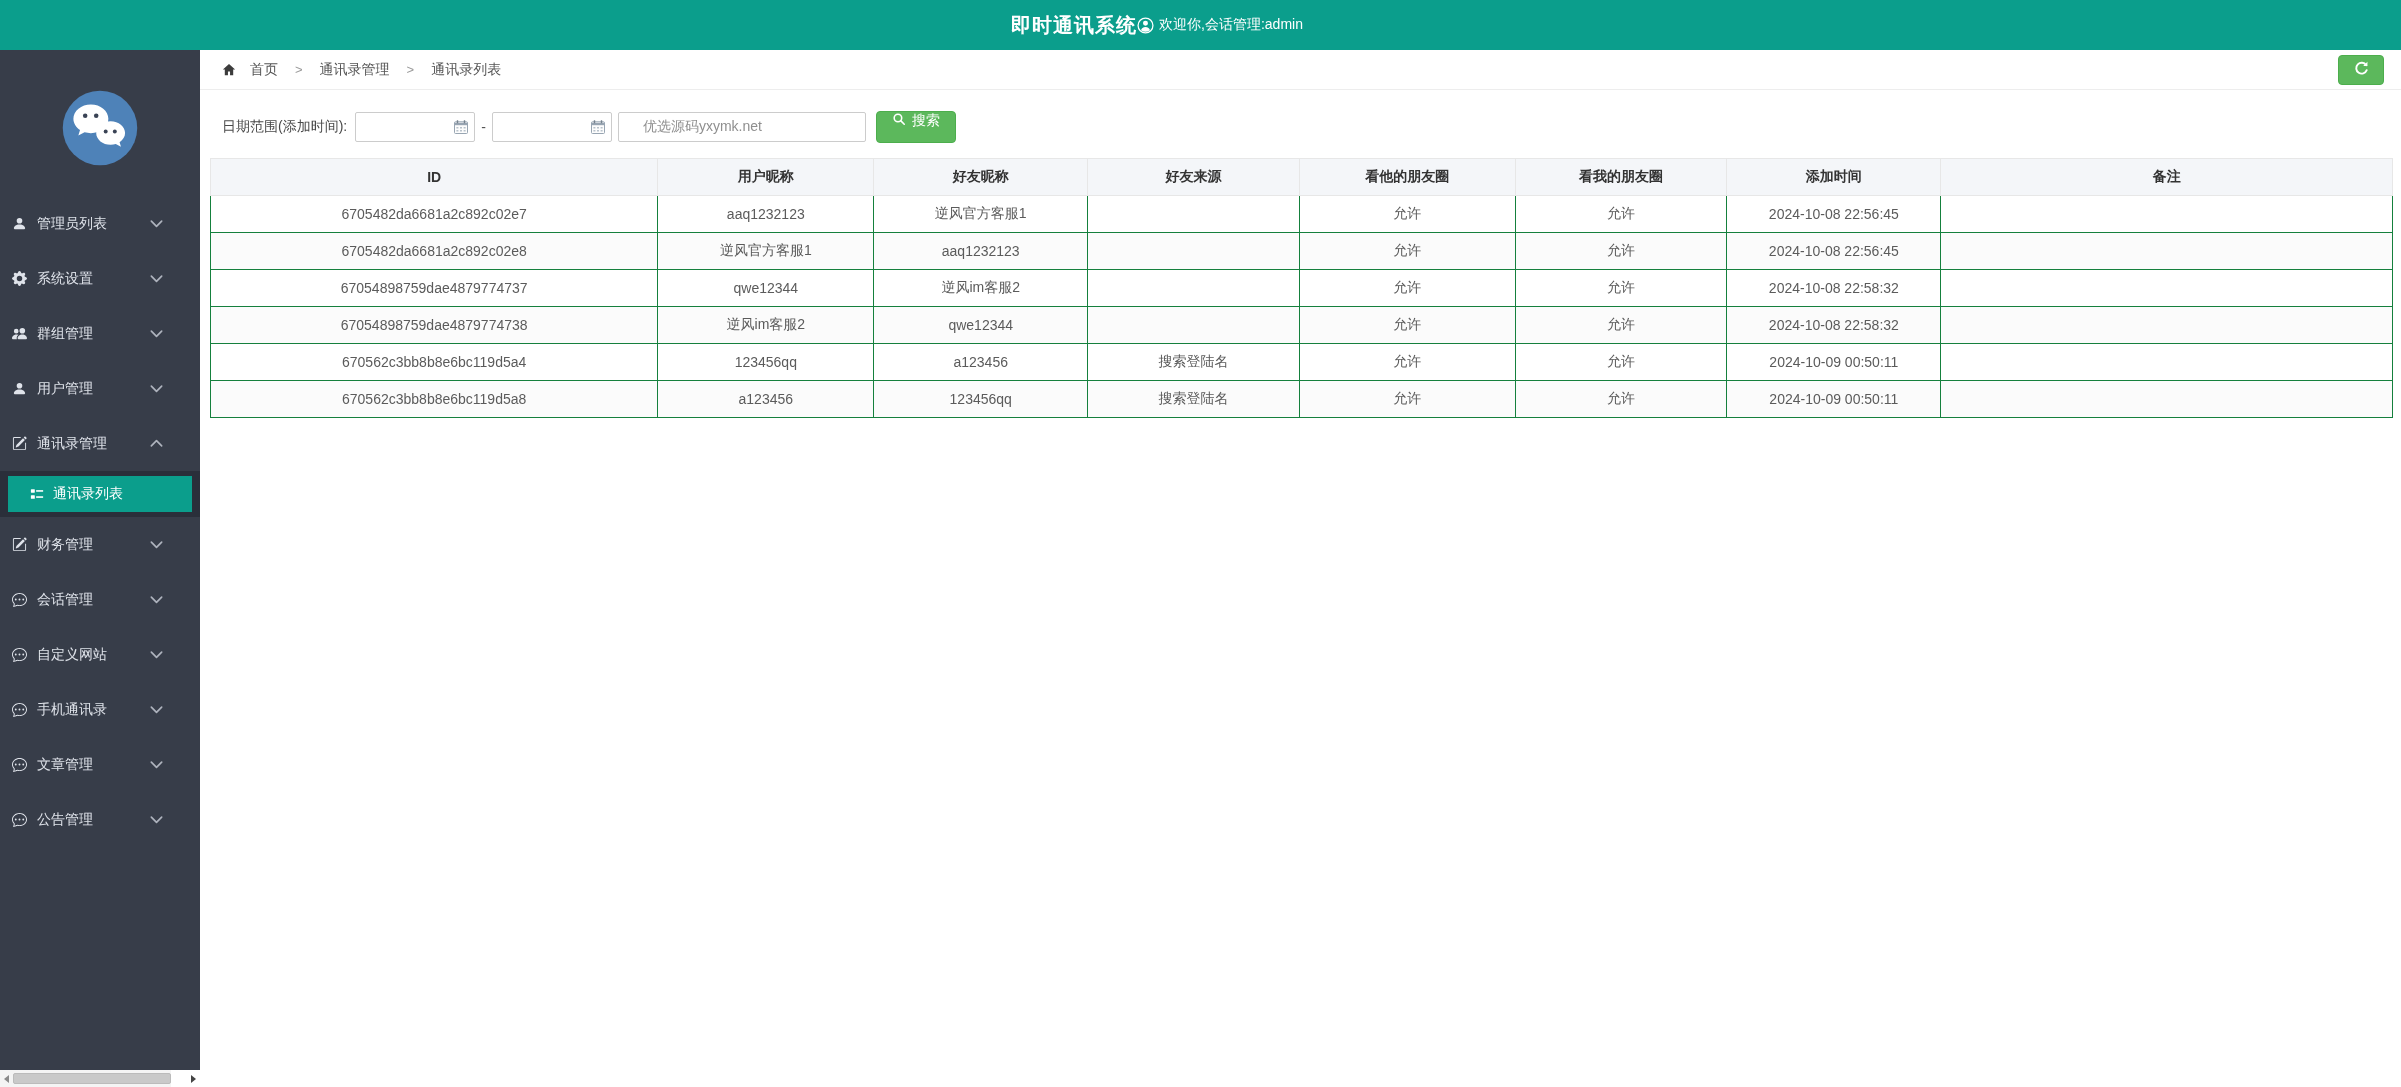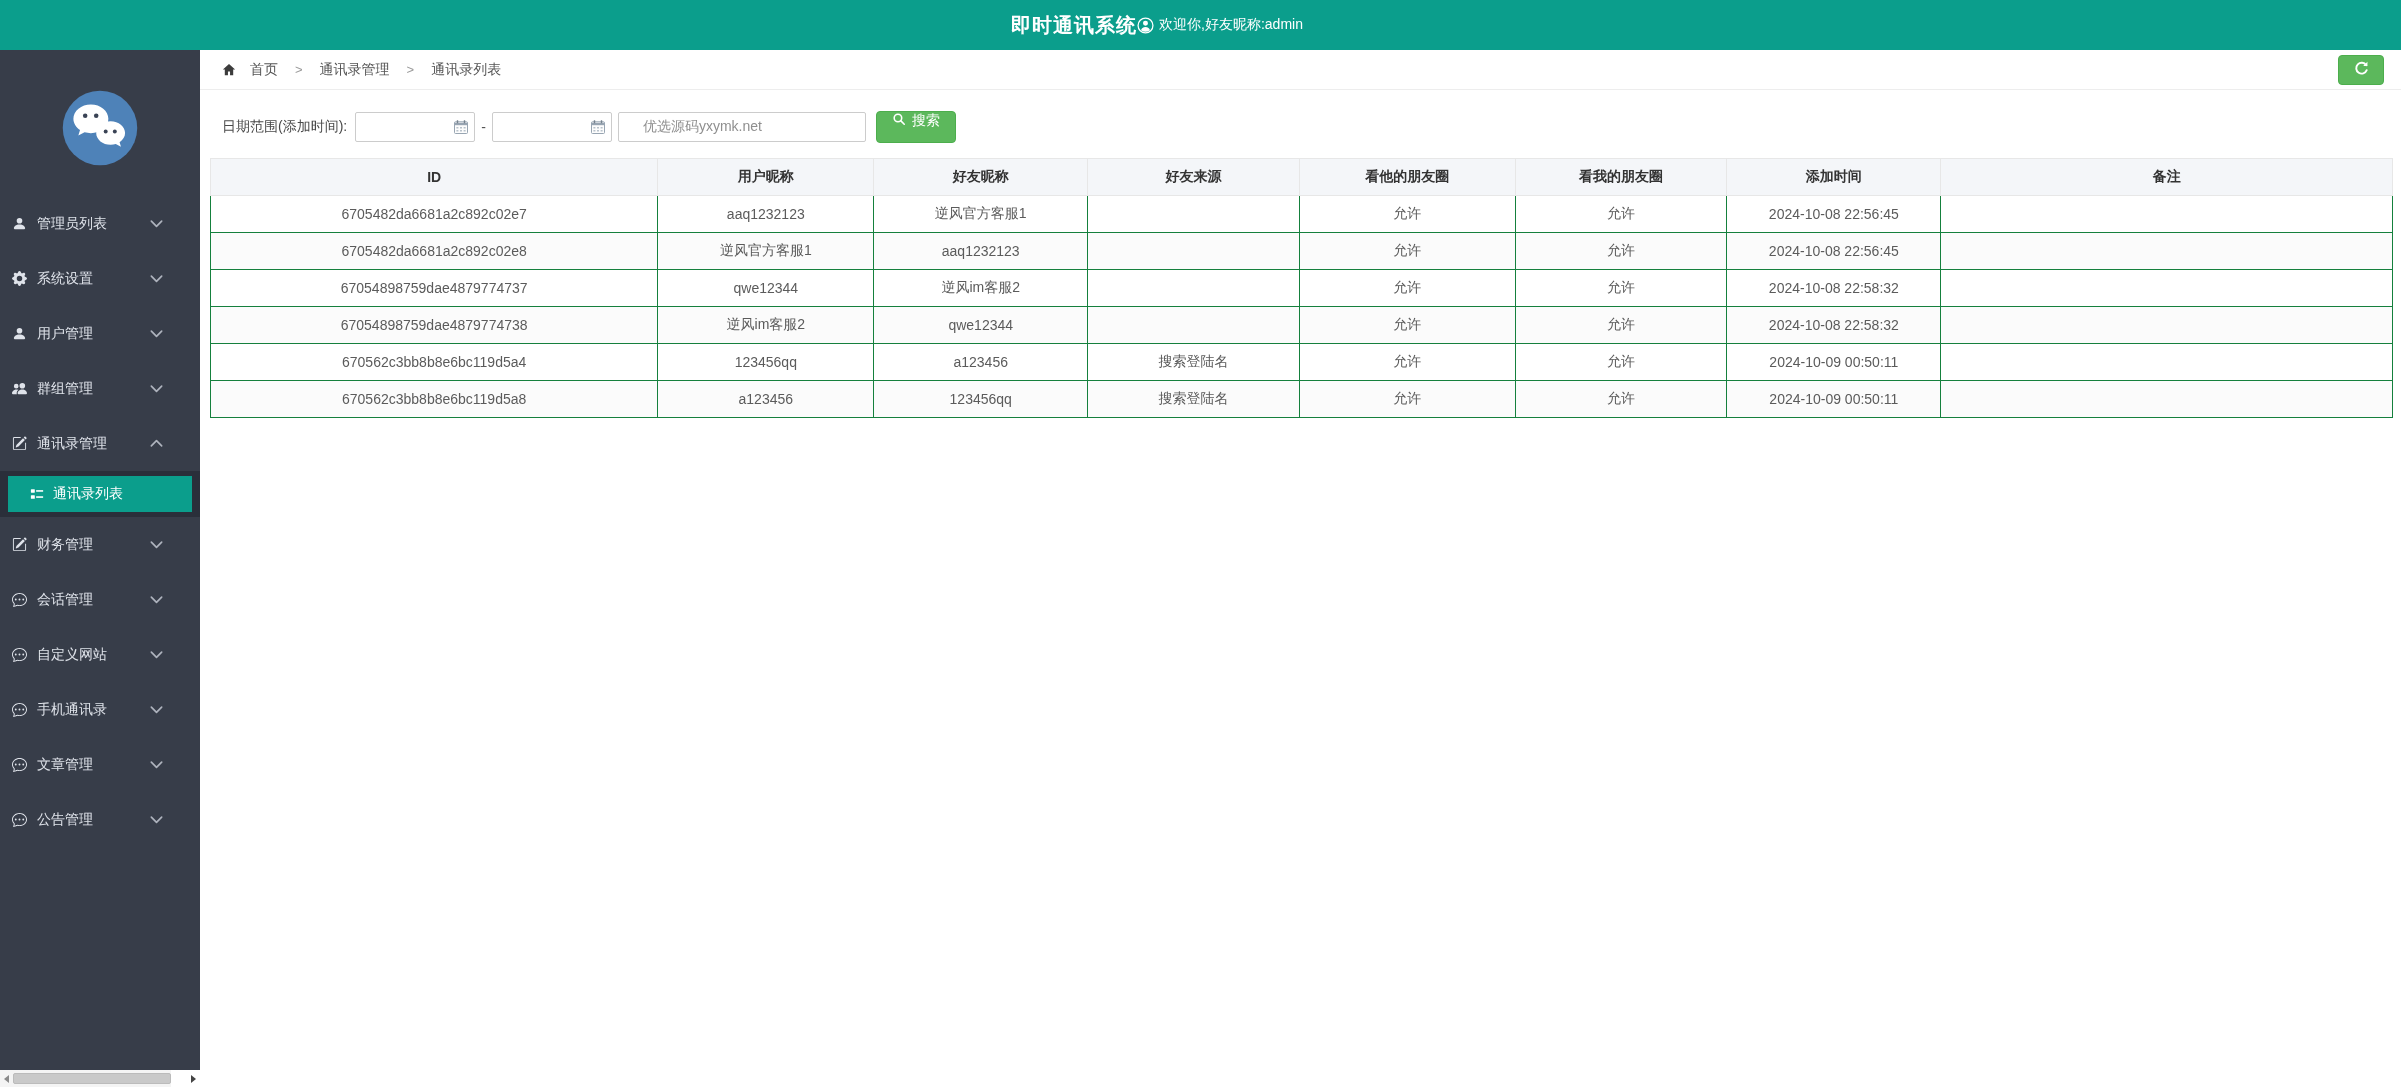--- a/index.html
+++ b/index.html
@@ -78,21 +78,21 @@
 
 <header class="topbar">
   <div class="app-title">即时通讯系统</div>
   <div class="welcome">
     <span class="icon">
         <svg viewBox="0 0 16 16" width="17" height="17">
           <circle cx="8" cy="8" r="7" fill="none" stroke="currentColor" stroke-width="1.2"></circle>
           <path d="M8 8.3a2.35 2.35 0 1 0 0-4.7 2.35 2.35 0 0 0 0 4.7zm0 1.1c-2.2 0-4 1.3-4.2 3a6.97 6.97 0 0 0 8.4 0c-.2-1.7-2-3-4.2-3z" fill="currentColor"></path>
         </svg>
       </span>
-    <span>欢迎你,好友昵称:admin</span>
+    <span>欢迎你,会话管理:admin</span>
   </div>
 </header>
 
 <aside class="sidebar">
   <div class="logo">
     <svg viewBox="0 0 100 100" width="76" height="76">
       <circle cx="50" cy="50" r="49" fill="#4e82b8"></circle>
       <path d="M38 19c-12.7 0-23 8.4-23 18.8 0 6 3.4 11.3 8.7 14.7l-2.2 7.3 8.2-4.1c2.6.7 5.4 1.1 8.3 1.1 12.7 0 23-8.4 23-18.9S50.7 19 38 19z" fill="#fff"></path>
       <circle cx="30.5" cy="34" r="3" fill="#3a4355"></circle>
       <circle cx="45" cy="34" r="3" fill="#3a4355"></circle>
@@ -124,37 +124,37 @@
         <span class="nav-label">系统设置</span>
         <span class="icon chev">
           <svg viewBox="0 0 16 16">
             <path d="M2.5 5.5 8 11l5.5-5.5" fill="none" stroke="currentColor" stroke-width="1.8" stroke-linecap="round" stroke-linejoin="round"></path>
           </svg>
         </span>
       </div>
       <div class="nav-item">
         <span class="icon">
           <svg viewBox="0 0 16 16" fill="currentColor">
+            <path d="M7 14s-1 0-1-1 1-4 5-4 5 3 5 4-1 1-1 1H7zm4-6a3 3 0 1 0 0-6 3 3 0 0 0 0 6zm-5.784 6A2.238 2.238 0 0 1 5 13c0-1.355.68-2.75 1.936-3.72A6.325 6.325 0 0 0 5 9c-4 0-5 3-5 4s1 1 1 1h4.216zM4.5 8a2.5 2.5 0 1 0 0-5 2.5 2.5 0 0 0 0 5z"></path>
+          </svg>
+        </span>
+        <span class="nav-label">群组管理</span>
+        <span class="icon chev">
+          <svg viewBox="0 0 16 16">
+            <path d="M2.5 5.5 8 11l5.5-5.5" fill="none" stroke="currentColor" stroke-width="1.8" stroke-linecap="round" stroke-linejoin="round"></path>
+          </svg>
+        </span>
+      </div>
+      <div class="nav-item">
+        <span class="icon">
+          <svg viewBox="0 0 16 16" fill="currentColor">
             <path d="M3 14s-1 0-1-1 1-4 6-4 6 3 6 4-1 1-1 1H3zm5-6a3 3 0 1 0 0-6 3 3 0 0 0 0 6z"></path>
           </svg>
         </span>
         <span class="nav-label">用户管理</span>
-        <span class="icon chev">
-          <svg viewBox="0 0 16 16">
-            <path d="M2.5 5.5 8 11l5.5-5.5" fill="none" stroke="currentColor" stroke-width="1.8" stroke-linecap="round" stroke-linejoin="round"></path>
-          </svg>
-        </span>
-      </div>
-      <div class="nav-item">
-        <span class="icon">
-          <svg viewBox="0 0 16 16" fill="currentColor">
-            <path d="M7 14s-1 0-1-1 1-4 5-4 5 3 5 4-1 1-1 1H7zm4-6a3 3 0 1 0 0-6 3 3 0 0 0 0 6zm-5.784 6A2.238 2.238 0 0 1 5 13c0-1.355.68-2.75 1.936-3.72A6.325 6.325 0 0 0 5 9c-4 0-5 3-5 4s1 1 1 1h4.216zM4.5 8a2.5 2.5 0 1 0 0-5 2.5 2.5 0 0 0 0 5z"></path>
-          </svg>
-        </span>
-        <span class="nav-label">群组管理</span>
         <span class="icon chev">
           <svg viewBox="0 0 16 16">
             <path d="M2.5 5.5 8 11l5.5-5.5" fill="none" stroke="currentColor" stroke-width="1.8" stroke-linecap="round" stroke-linejoin="round"></path>
           </svg>
         </span>
       </div>
       <div class="nav-item">
         <span class="icon">
           <svg viewBox="0 0 16 16" fill="currentColor">
             <path d="M15.502 1.94a.5.5 0 0 1 0 .706L14.459 3.69l-2-2L13.502.646a.5.5 0 0 1 .707 0l1.293 1.293zm-1.75 2.456-2-2L4.939 9.21a.5.5 0 0 0-.121.196l-.805 2.414a.25.25 0 0 0 .316.316l2.414-.805a.5.5 0 0 0 .196-.12l6.813-6.814z"></path>

